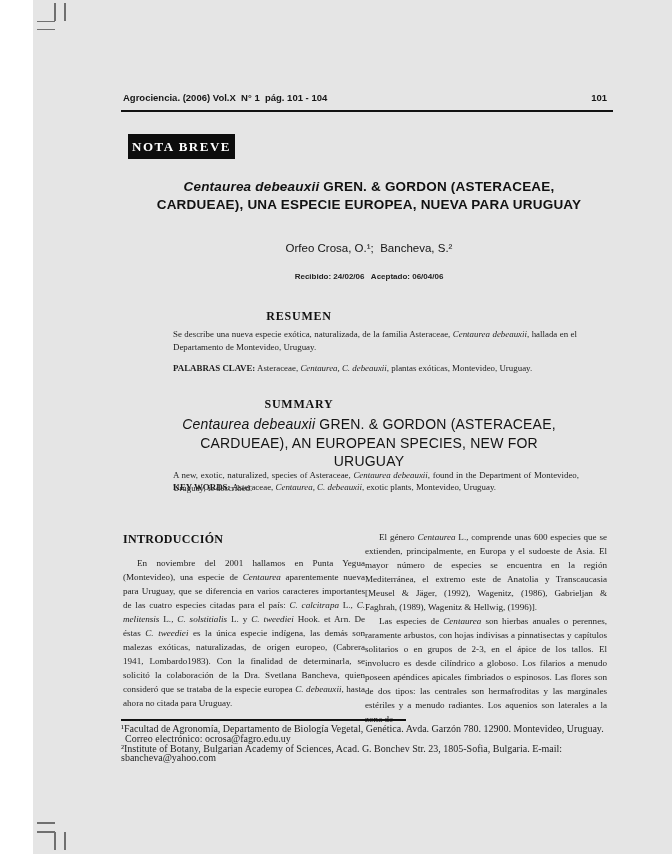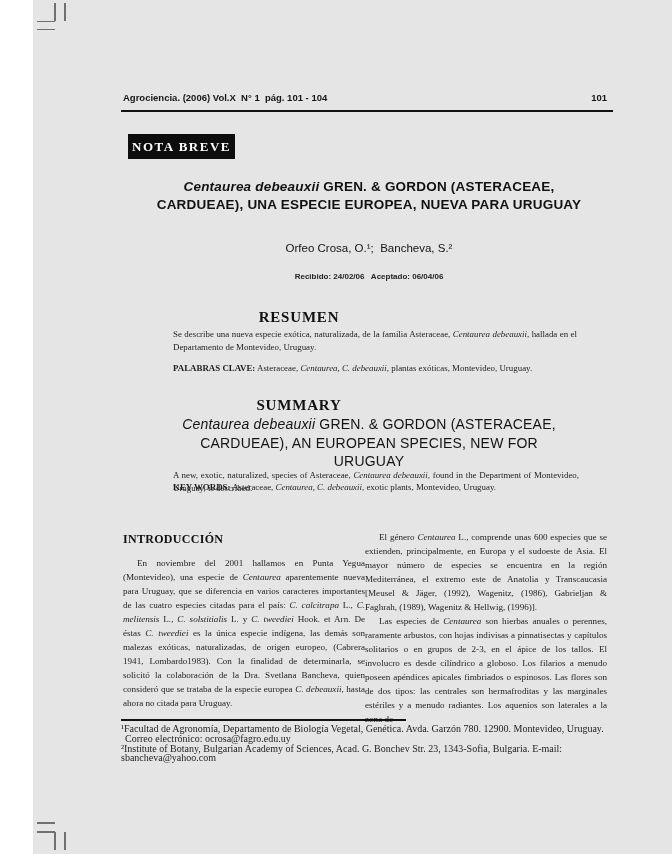--- a/index.html
+++ b/index.html
@@ -42,21 +42,21 @@
     position:absolute;top:242px;left:0;width:672px;text-align:center;
     font-family:"Liberation Sans",sans-serif;font-size:11.5px;color:#141414;white-space:pre;
   }
   .received{
     position:absolute;top:272px;left:0;width:672px;text-align:center;
     font-family:"Liberation Sans",sans-serif;font-weight:bold;font-size:8px;color:#222;white-space:pre;
   }
 
   .sec-h{
     position:absolute;left:0;width:532px;margin:0;text-align:center;
-    font-family:"Liberation Serif",serif;font-weight:bold;font-size:15px;
+    font-family:"Liberation Serif",serif;font-weight:bold;font-size:12px;
     letter-spacing:.8px;color:#111;
   }
   .resumen-h{top:309px;}
   .summary-h{top:397px;}
 
   .abs-body{
     position:absolute;left:140px;width:404px;margin:0;
     font-size:8.9px;line-height:12.8px;text-align:justify;color:#1d1d1d;
   }
   .resumen-body{top:328px;}
@@ -153,16 +153,16 @@
     <div class="col">
       <p><span>El género </span><span class="it">Centaurea</span><span> L., comprende unas 600 especies que se extienden, principalmente, en Europa y el sudoeste de Asia. El mayor número de especies se encuentra en la región Mediterránea, el extremo este de Anatolia y Transcaucasia [Meusel &amp; Jäger, (1992), Wagenitz, (1986), Gabrieljan &amp; Faghrah, (1989), Wagenitz &amp; Hellwig, (1996)].</span></p>
       <p><span>Las especies de </span><span class="it">Centaurea</span><span> son hierbas anuales o perennes, raramente arbustos, con hojas indivisas a pinnatisectas y capítulos solitarios o en grupos de 2-3, en el ápice de los tallos. El involucro es desde cilíndrico a globoso. Los filarios a menudo poseen apéndices apicales fimbriados o espinosos. Las flores son de dos tipos: las centrales son hermafroditas y las marginales estériles y a menudo radiantes. Los aquenios son laterales a la zona de</span></p>
     </div>
   </div>
 
   <div class="fn-rule"></div>
   <div class="footnotes">
     <p>¹Facultad de Agronomía, Departamento de Biología Vegetal, Genética. Avda. Garzón 780. 12900. Montevideo, Uruguay.</p>
     <p class="fn-indent">Correo electrónico: ocrosa@fagro.edu.uy</p>
-    <p>²Institute of Botany, Bulgarian Academy of Sciences, Acad. G. Bonchev Str. 23, 1343-Sofia, Bulgaria. E-mail: sbancheva@yahoo.com</p>
+    <p>²Institute of Botany, Bulgarian Academy of Sciences, Acad. G. Bonchev Str. 23, 1805-Sofia, Bulgaria. E-mail: sbancheva@yahoo.com</p>
   </div>
 
 </div>
 
 </body></html>

